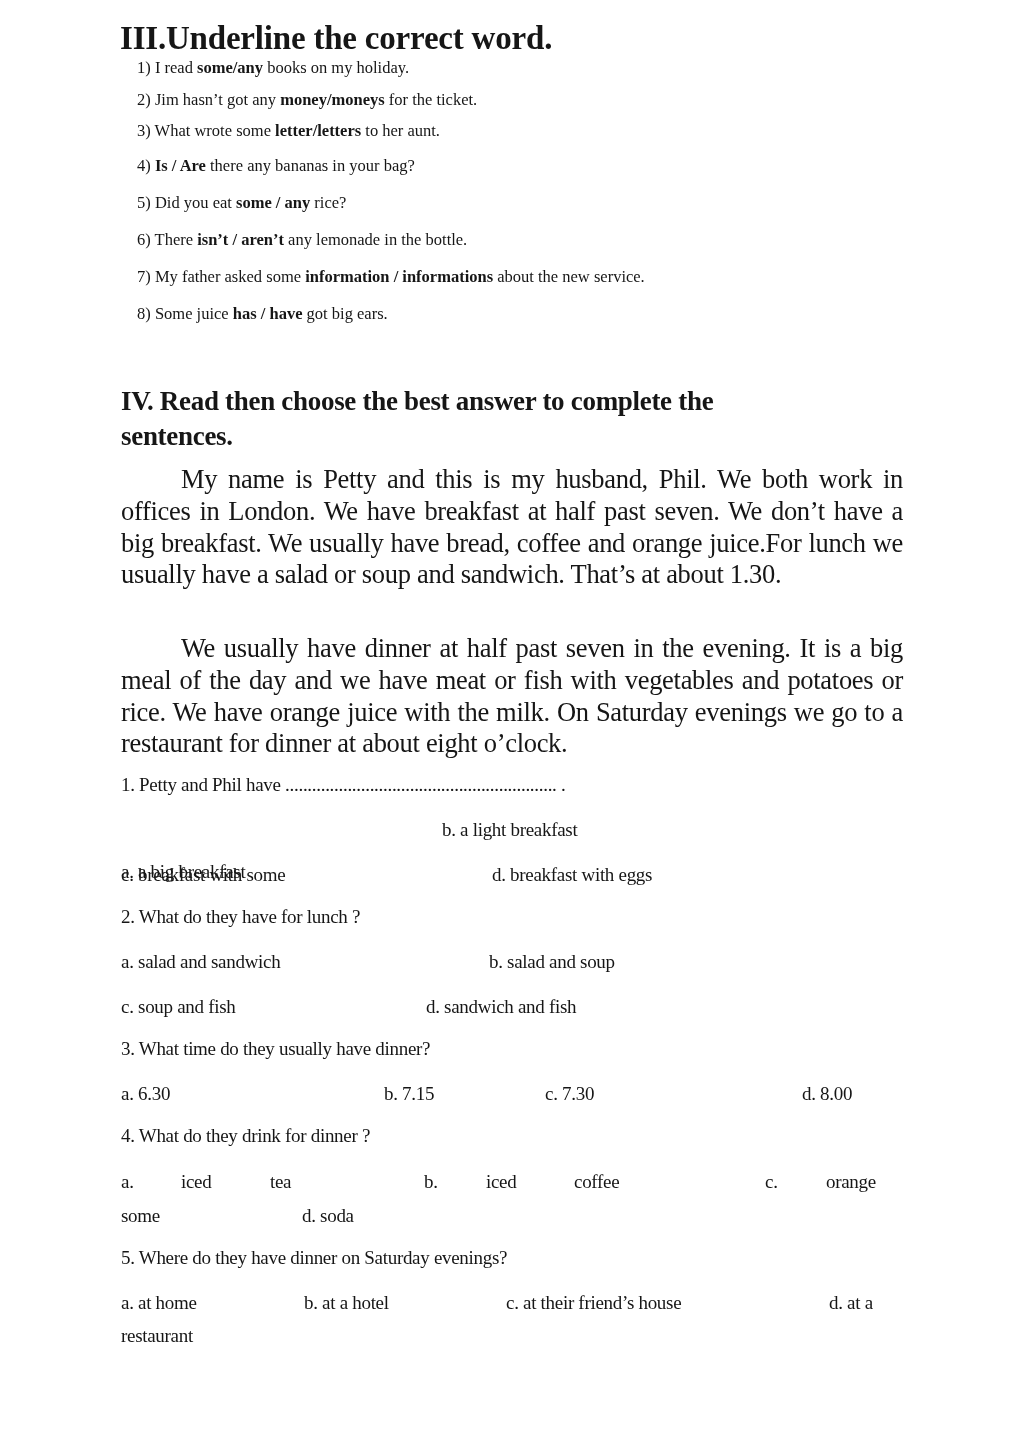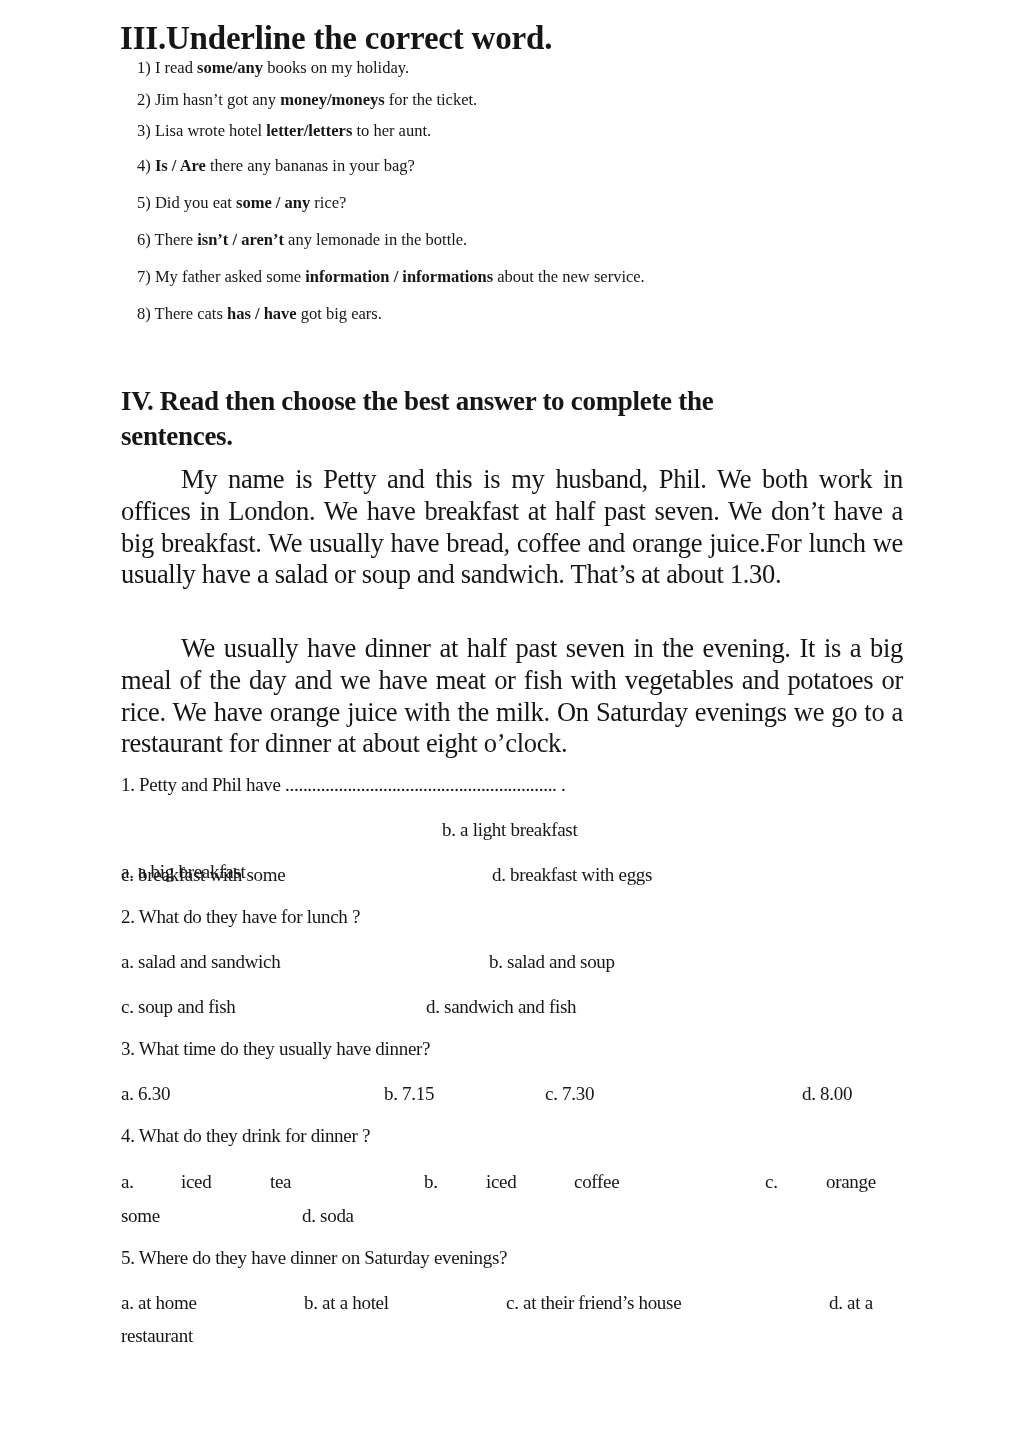--- a/index.html
+++ b/index.html
@@ -29,21 +29,21 @@
   <span>books on my holiday.</span>
 </div>
 <div class="abs s3" style="top:90px">
   <span>2)</span>
   <span>Jim hasn’t got any</span>
   <b>money/moneys</b>
   <span>for the ticket.</span>
 </div>
 <div class="abs s3" style="top:121px">
   <span>3)</span>
-  <span>Lisa wrote hotel</span>
+  <span>What wrote some</span>
   <b>letter/letters</b>
   <span>to her aunt.</span>
 </div>
 <div class="abs s3" style="top:156px">
   <span>4)</span>
   <b>Is / Are</b>
   <span>there any bananas in your bag?</span>
 </div>
 <div class="abs s3" style="top:193px">
   <span>5)</span>
@@ -58,21 +58,21 @@
   <span>any lemonade in the bottle.</span>
 </div>
 <div class="abs s3" style="top:267px">
   <span>7)</span>
   <span>My father asked some</span>
   <b>information / informations</b>
   <span>about the new service.</span>
 </div>
 <div class="abs s3" style="top:304px">
   <span>8)</span>
-  <span>There cats</span>
+  <span>Some juice</span>
   <b>has / have</b>
   <span>got big ears.</span>
 </div>
 
 <div class="abs h4" style="top:386px">IV. Read then choose the best answer to complete the</div>
 <div class="abs h4" style="top:421px"><span>sentences</span><span class="dot">.</span></div>
 
 <div class="para" style="top:464px"><span class="indent"></span><span>My name is Petty and this is my husband, Phil. We both work in offices in London. We have breakfast at half past seven. We don’t have a big breakfast. We usually have bread, coffee and orange juice.For lunch we usually have a salad or soup and sandwich. That’s at about 1.30.</span></div>
 
 <div class="para" style="top:633px"><span class="indent"></span><span>We usually have dinner at half past seven in the evening. It is a big meal of the day and we have meat or fish with vegetables and potatoes or rice. We have orange juice with the milk. On Saturday evenings we go to a restaurant for dinner at about eight o’clock.</span></div>

